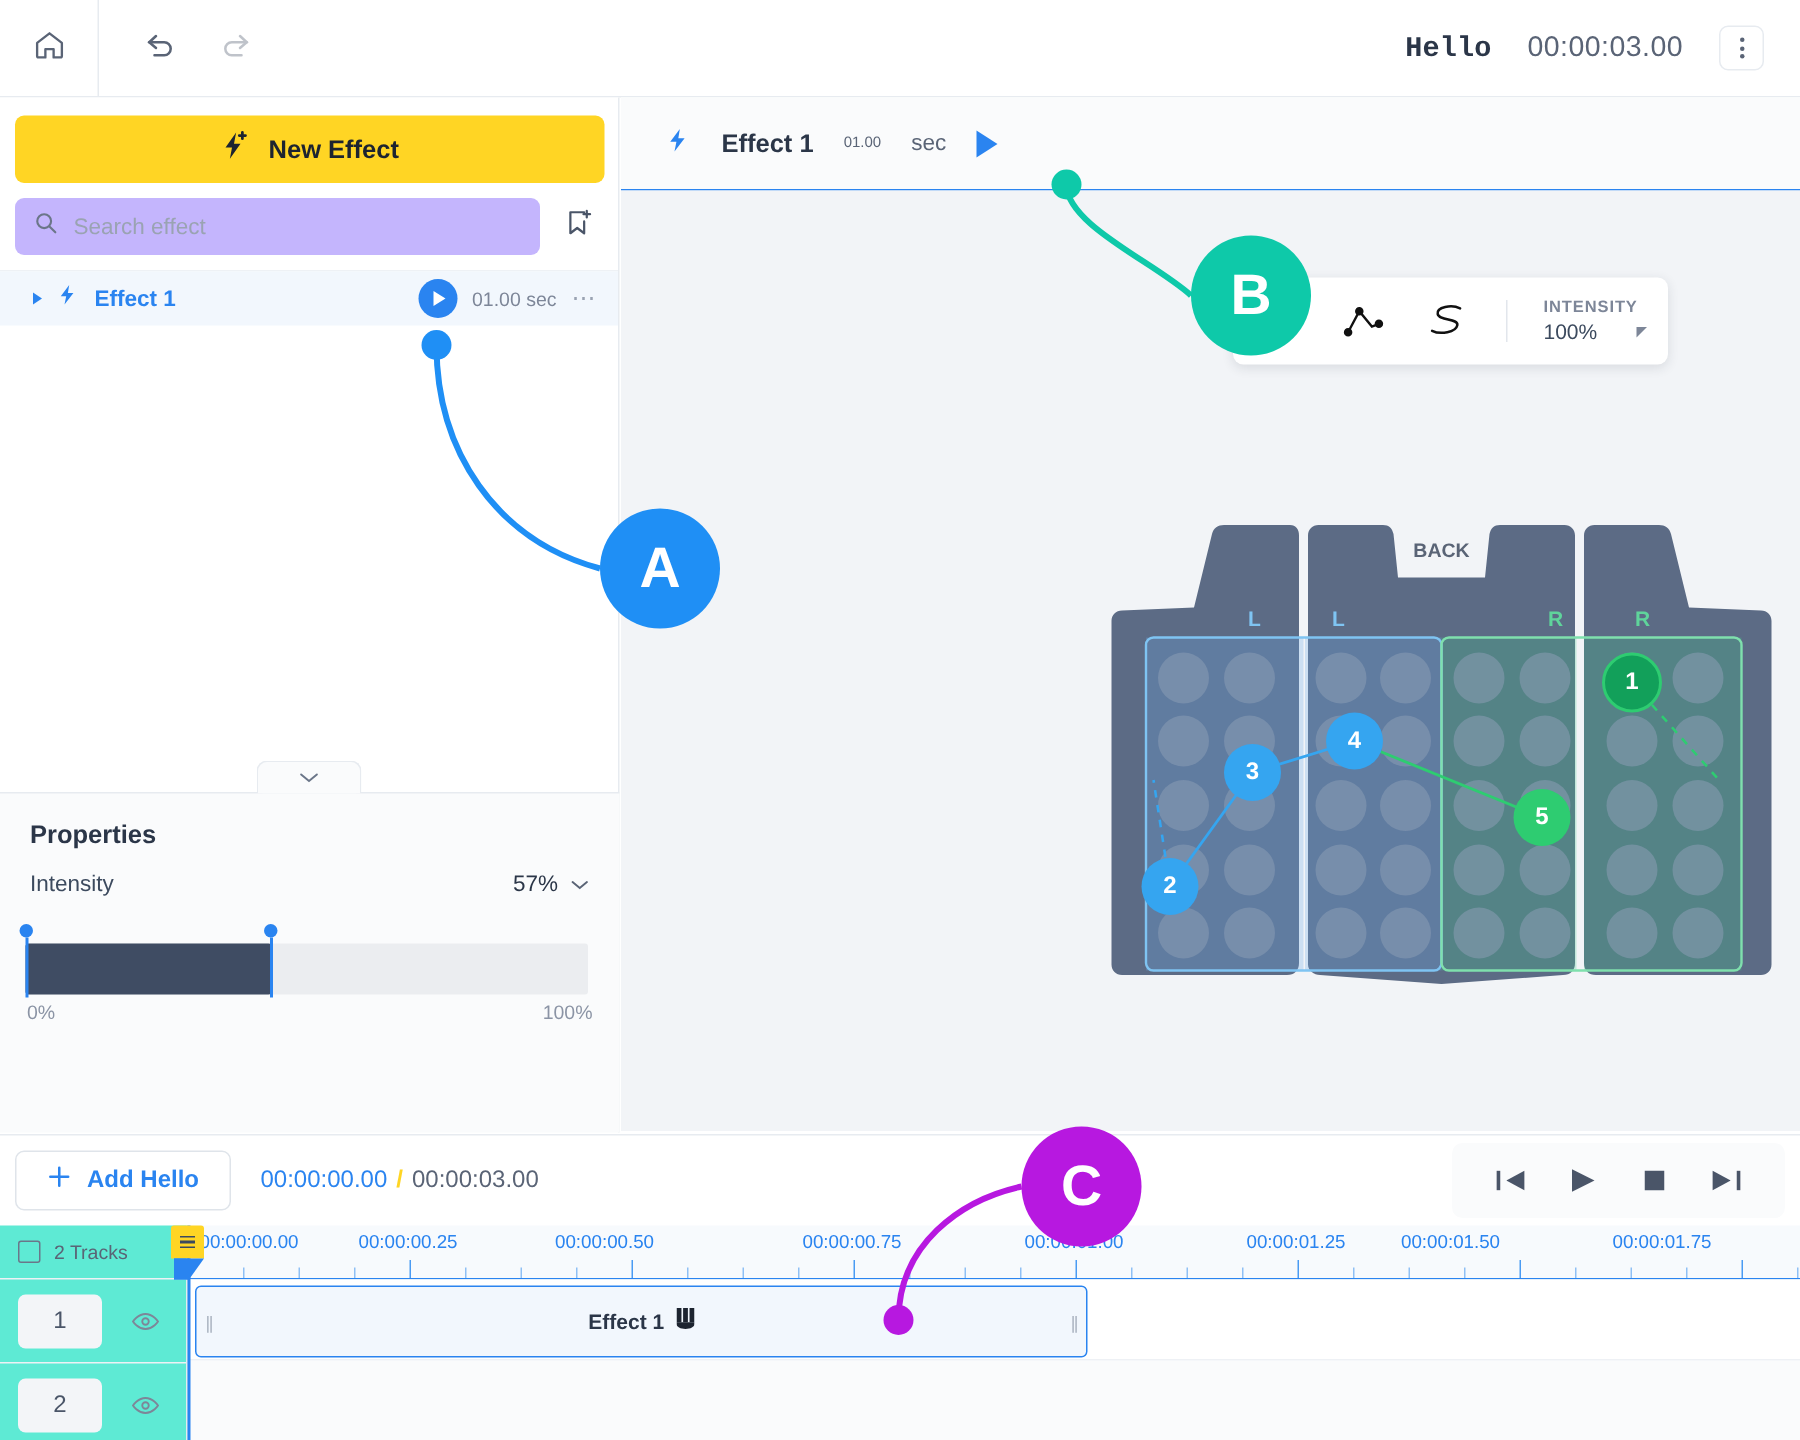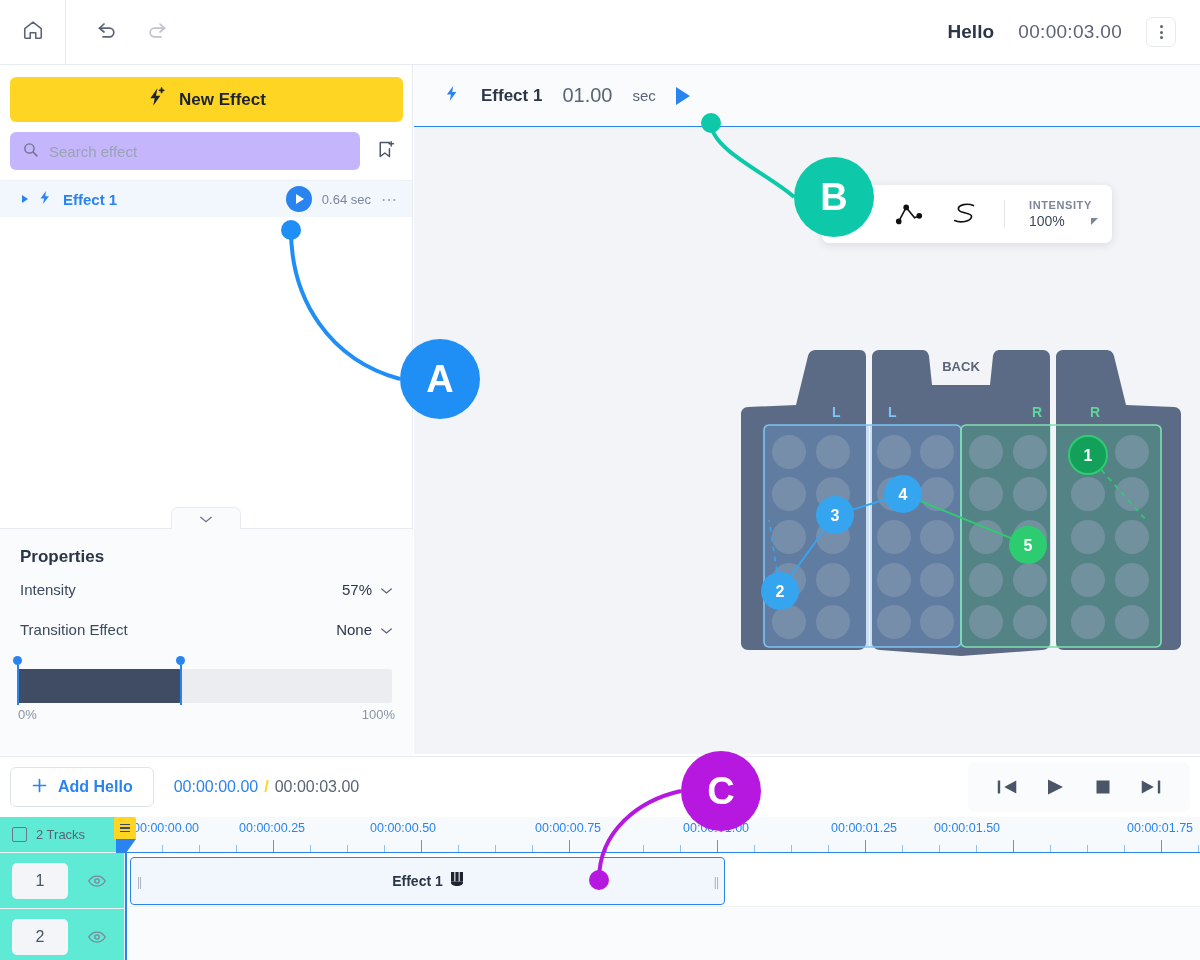--- a/index.html
+++ b/index.html
@@ -24,21 +24,21 @@
   }
   .tb-undo, .tb-redo {
     width: 50px; height: 64px; display: flex; align-items: center; justify-content: center;
     cursor: pointer;
   }
   .tb-undo { margin-left: 16px; }
   .tb-redo { opacity: .38; }
   .tb-right {
     margin-left: auto; display: flex; align-items: center; gap: 24px; padding-right: 24px;
   }
-  .proj-title { font-size: 19px; font-weight: bold; color: #2b3648; letter-spacing: .1px; }
+  .proj-title { font-size: 19px; font-weight: bold; color: #2b3648; letter-spacing: .1px; font-family: Liberation Mono, monospace; }
   .proj-dur { font-size: 19px; color: #5a6476; letter-spacing: .3px; }
   .kebab-btn {
     width: 30px; height: 30px; border: 1px solid #e7ebf0; border-radius: 6px;
     display: flex; align-items: center; justify-content: center; cursor: pointer; background:#fff;
   }
   .kebab-dots { display:flex; flex-direction: column; gap: 2.5px; align-items:center; }
   .kebab-dots i { width: 3px; height: 3px; border-radius: 50%; background: #5a6476; display:block; }
 
   
   .left {
@@ -109,21 +109,21 @@
   
   .stage {
     position: absolute; left: 414px; top: 65px; width: 786px; height: 690px;
     background: #ffffff;
   }
   .stage-head {
     height: 62px; display: flex; align-items: center; gap: 20px; padding: 0 30px;
     background: #fafbfc; border-bottom: 1px solid #2a84f0;
   }
   .sh-name { font-size: 17px; font-weight: bold; color: #2b3648; }
-  .sh-dur { font-size: 20px; color: #5a6476; }
+  .sh-dur { font-size: 10px; color: #5a6476; }
   .sh-unit { font-size: 15px; color: #5a6476; }
   .sh-play { width:0;height:0; border-left: 14px solid #2a84f0; border-top: 9px solid transparent; border-bottom: 9px solid transparent; cursor: pointer; }
   .stage-body { position: relative; width: 786px; height: 627px; background: #f2f4f7; }
 
   .tool-float {
     position: absolute; left: 408px; top: 58px; height: 58px;
     background: #ffffff; border-radius: 7px; box-shadow: 0 2px 8px rgba(30,40,60,.12);
     display: flex; align-items: center; padding: 0 14px; gap: 22px;
   }
   .tool-btn { width: 34px; height: 34px; display:flex; align-items:center; justify-content:center; cursor: pointer; }
@@ -289,21 +289,21 @@
       <span>
         <svg width="15" height="17" viewBox="0 0 24 24">
             <path d="M13 1.5 4 13.5h5.8L8 22.5 17.5 10h-5.9z" fill="#2a84f0"></path>
           </svg>
       </span>
       <span class="eff-name">Effect 1</span>
       <span class="eff-spacer"></span>
       <span class="eff-play">
           <span class="tri"></span>
         </span>
-      <span class="eff-dur">0.64 sec</span>
+      <span class="eff-dur">01.00 sec</span>
       <span class="eff-more">⋯</span>
     </div>
   </div>
 
   <div class="props">
     <div class="props-handle">
       <span>
         <svg width="14" height="9" viewBox="0 0 16 10" fill="none" stroke="#6b7689" stroke-width="1.5" stroke-linecap="round">
             <path d="M2 2.5 8 7.5 14 2.5"></path>
           </svg>
@@ -316,31 +316,20 @@
       <span class="prop-val">
         <span>57%</span>
         <span>
           <svg width="13" height="8" viewBox="0 0 16 10" fill="none" stroke="#5a6476" stroke-width="1.6" stroke-linecap="round">
               <path d="M2 2.5 8 7.5 14 2.5"></path>
             </svg>
         </span>
       </span>
     </div>
 
-    <div class="prop-line">
-      <span class="prop-label">Transition Effect</span>
-      <span class="prop-val">
-        <span>None</span>
-        <span>
-          <svg width="13" height="8" viewBox="0 0 16 10" fill="none" stroke="#5a6476" stroke-width="1.6" stroke-linecap="round">
-              <path d="M2 2.5 8 7.5 14 2.5"></path>
-            </svg>
-        </span>
-      </span>
-    </div>
 
     <div class="slider-wrap">
       <div class="slider-track"></div>
       <div class="slider-fill"></div>
       <div class="slider-stem" style="left:0px"></div>
       <div class="slider-stem" style="left:163px"></div>
       <div class="slider-knob" style="left:-4px"></div>
       <div class="slider-knob" style="left:159px"></div>
     </div>
     <div class="slider-ends">
@@ -598,21 +587,21 @@
       </div>
 
       <div class="ruler">
         <span class="tick-lbl" style="left:8px">00:00:00.00</span>
         <span class="tick-lbl" style="left:114px">00:00:00.25</span>
         <span class="tick-lbl" style="left:245px">00:00:00.50</span>
         <span class="tick-lbl" style="left:410px">00:00:00.75</span>
         <span class="tick-lbl" style="left:558px">00:00:01.00</span>
         <span class="tick-lbl" style="left:706px">00:00:01.25</span>
         <span class="tick-lbl" style="left:809px">00:00:01.50</span>
-        <span class="tick-lbl" style="left:1002px">00:00:01.75</span>
+        <span class="tick-lbl" style="left:950px">00:00:01.75</span>
         <div>
           <i class="tick major" style="left:0px"></i>
             <i class="tick minor" style="left:37px"></i>
             <i class="tick minor" style="left:74px"></i>
             <i class="tick minor" style="left:111px"></i>
           <i class="tick major" style="left:148px"></i>
             <i class="tick minor" style="left:185px"></i>
             <i class="tick minor" style="left:222px"></i>
             <i class="tick minor" style="left:259px"></i>
           <i class="tick major" style="left:296px"></i>

